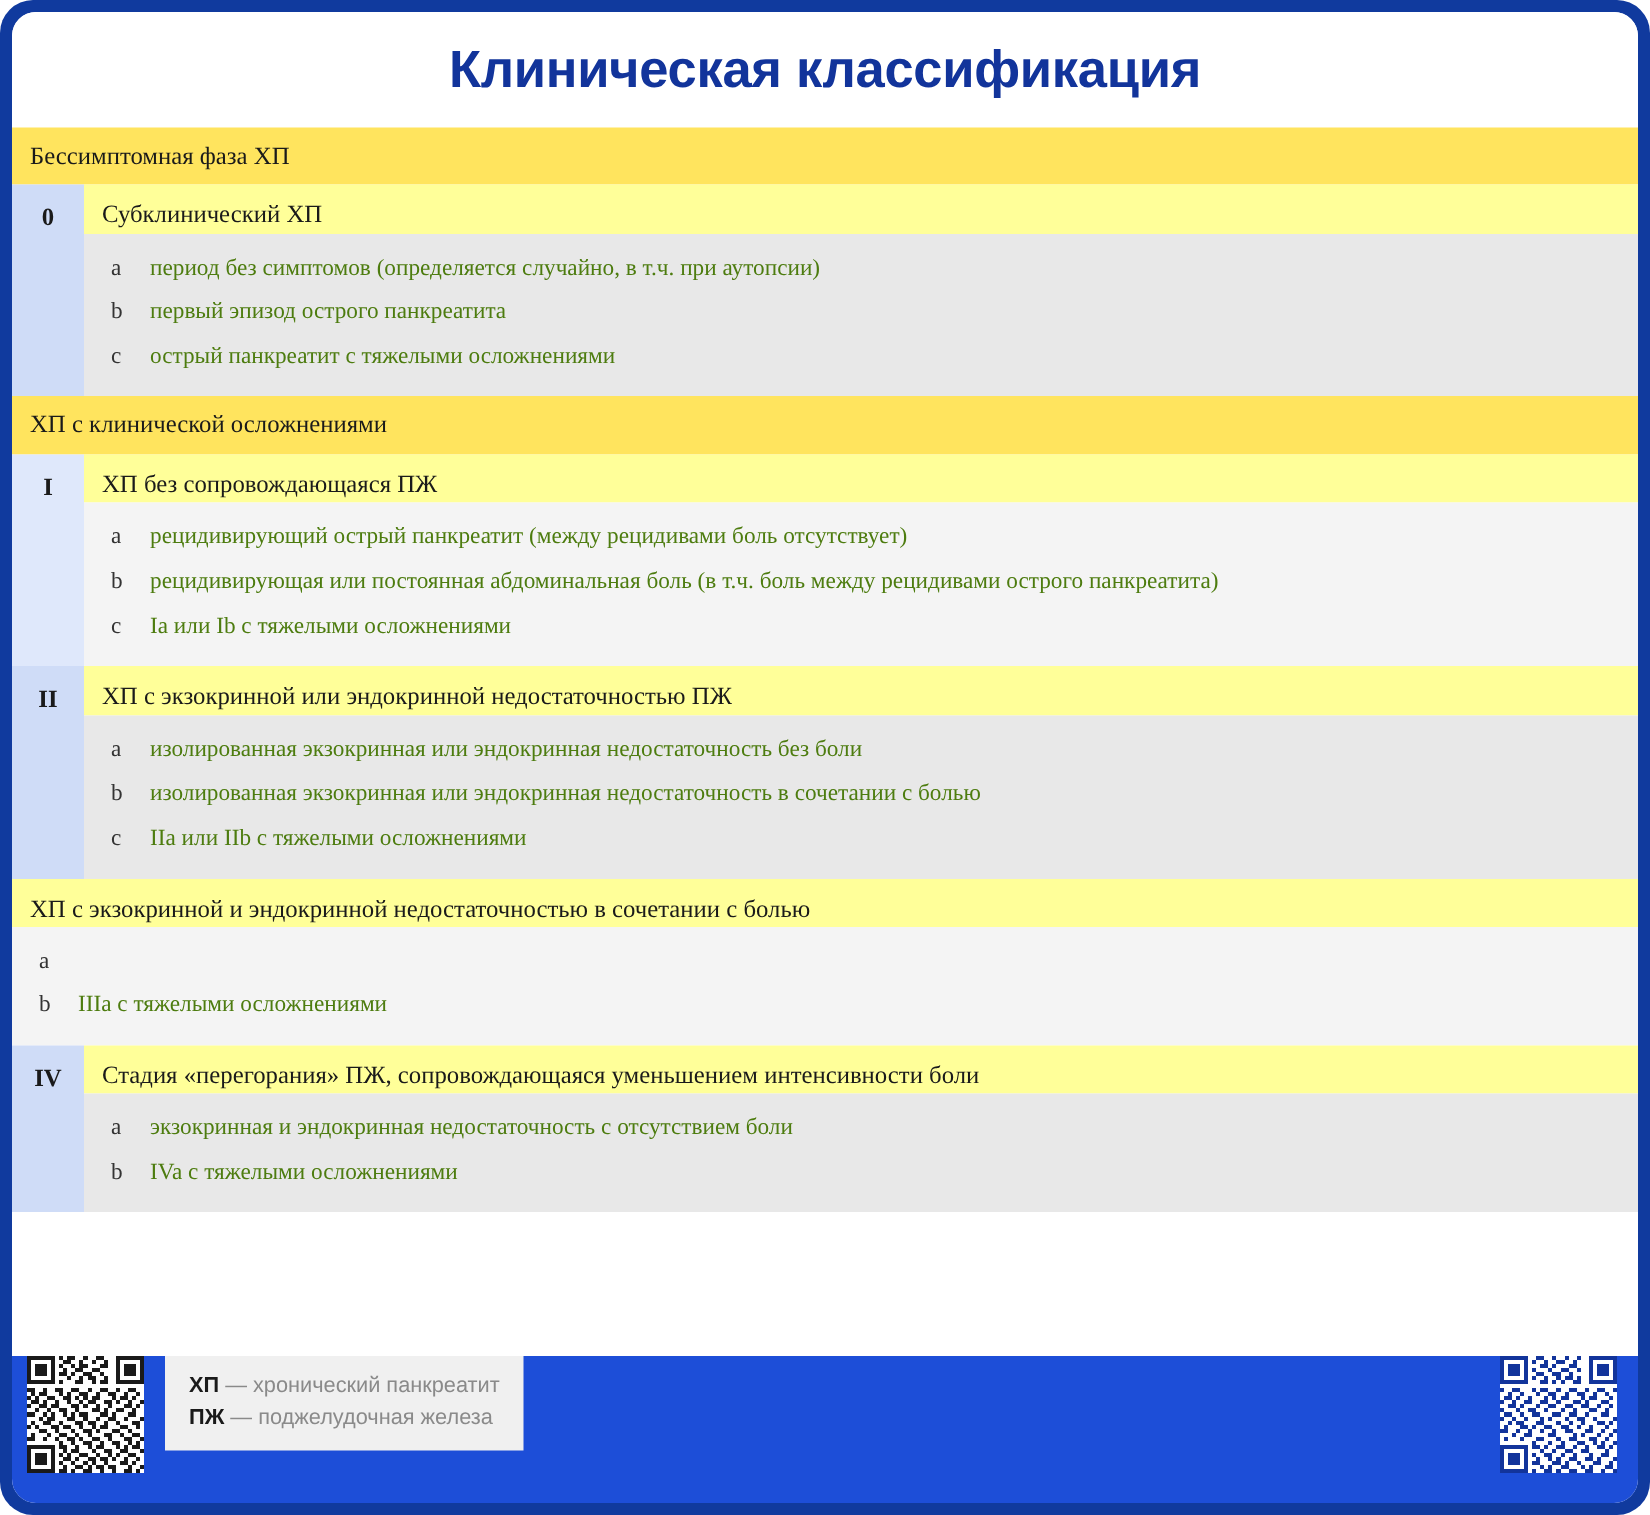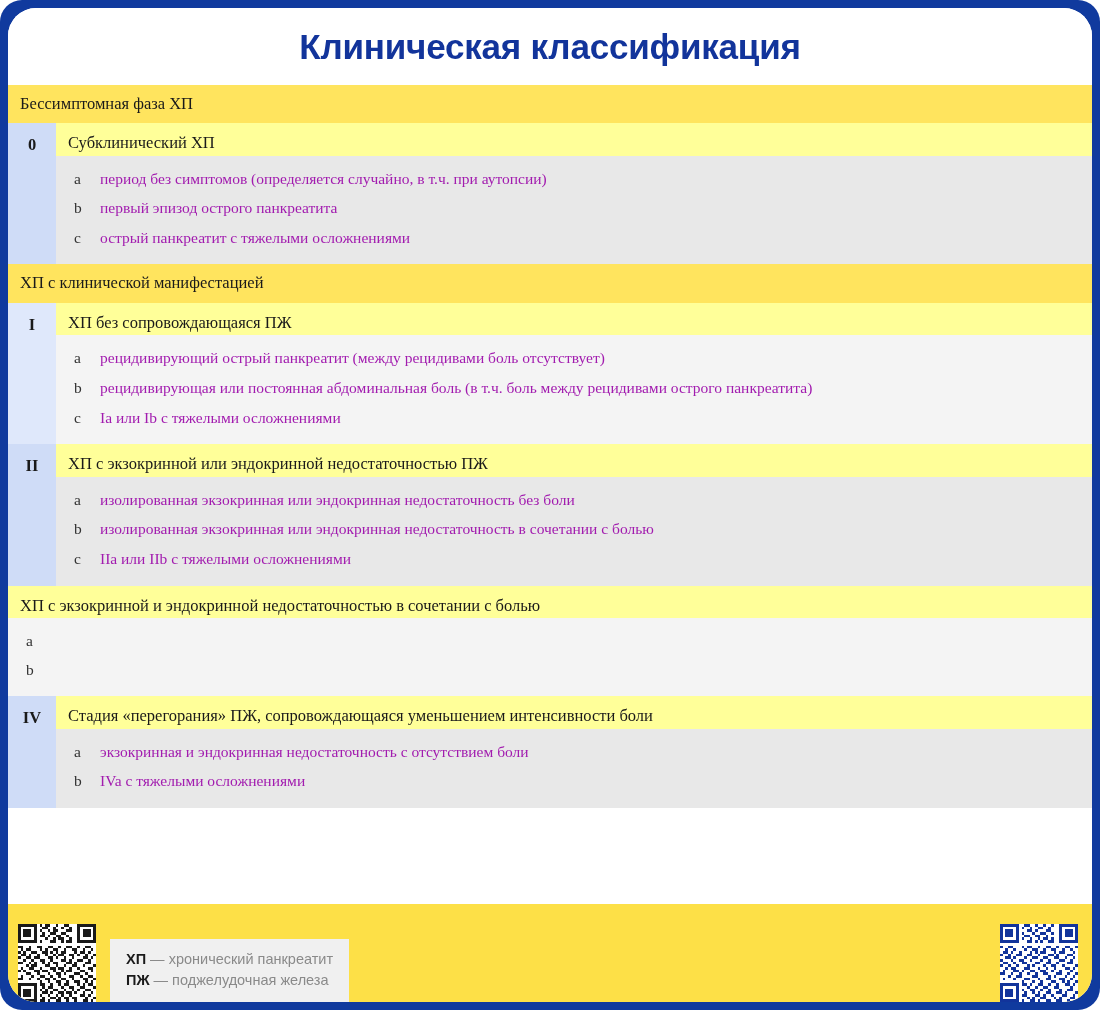--- a/index.html
+++ b/index.html
@@ -21,21 +21,21 @@
     overflow: hidden;
   }
 
   #poster-inner {
     position: absolute;
     left: 8px;
     top: 8px;
     width: 1084px;
     height: 994px;
     background: #ffffff;
-    border-radius: 28px;
+    border-radius: 16px;
     overflow: hidden;
     display: flex;
     flex-direction: column;
   }
 
   
   .title-block {
     flex: 0 0 auto;
     padding: 18px 40px 16px 40px;
     text-align: center;
@@ -114,31 +114,31 @@
   .subitem-letter {
     flex: 0 0 32px;
     font-size: 15.5px;
     color: #333333;
     text-align: left;
     padding-left: 6px;
   }
   .subitem-text {
     flex: 1 1 auto;
     font-size: 15.5px;
-    color: #a21caf;
+    color: #4d7c0f;
     line-height: 1.2;
   }
 
   
   .footer {
     flex: 0 0 auto;
     height: 98px;
-    background: #fde047;
+    background: #1d4ed8;
     display: flex;
-    align-items: flex-end;
+    align-items: flex-start;
     padding: 0 14px 0 10px;
     gap: 14px;
   }
 
   .qr {
     flex: 0 0 auto;
     width: 78px;
     height: 78px;
     display: block;
   }
@@ -179,21 +179,21 @@
                 <div class="subitem-letter">b</div>
                 <div class="subitem-text">первый эпизод острого панкреатита</div>
               </div>
               <div class="subitem">
                 <div class="subitem-letter">c</div>
                 <div class="subitem-text">острый панкреатит с тяжелыми осложнениями</div>
               </div>
             </div>
           </div>
         </div>
-        <div class="section-header">ХП с клинической манифестацией</div>
+        <div class="section-header">ХП с клинической осложнениями</div>
         <div class="stage alt">
           <div class="stage-num">I</div>
           <div class="stage-body">
             <div class="stage-title">ХП без сопровождающаяся ПЖ</div>
             <div class="subitems">
               <div class="subitem">
                 <div class="subitem-letter">a</div>
                 <div class="subitem-text">рецидивирующий острый панкреатит (между рецидивами боль отсутствует)</div>
               </div>
               <div class="subitem">
@@ -229,20 +229,21 @@
         </div>
         <div class="stage alt">
           <div class="stage-body">
             <div class="stage-title">ХП с экзокринной и эндокринной недостаточностью в сочетании с болью</div>
             <div class="subitems">
               <div class="subitem">
                 <div class="subitem-letter">a</div>
               </div>
               <div class="subitem">
                 <div class="subitem-letter">b</div>
+                <div class="subitem-text">IIIa с тяжелыми осложнениями</div>
               </div>
             </div>
           </div>
         </div>
         <div class="stage">
           <div class="stage-num">IV</div>
           <div class="stage-body">
             <div class="stage-title">Стадия «перегорания» ПЖ, сопровождающаяся уменьшением интенсивности боли</div>
             <div class="subitems">
               <div class="subitem">

